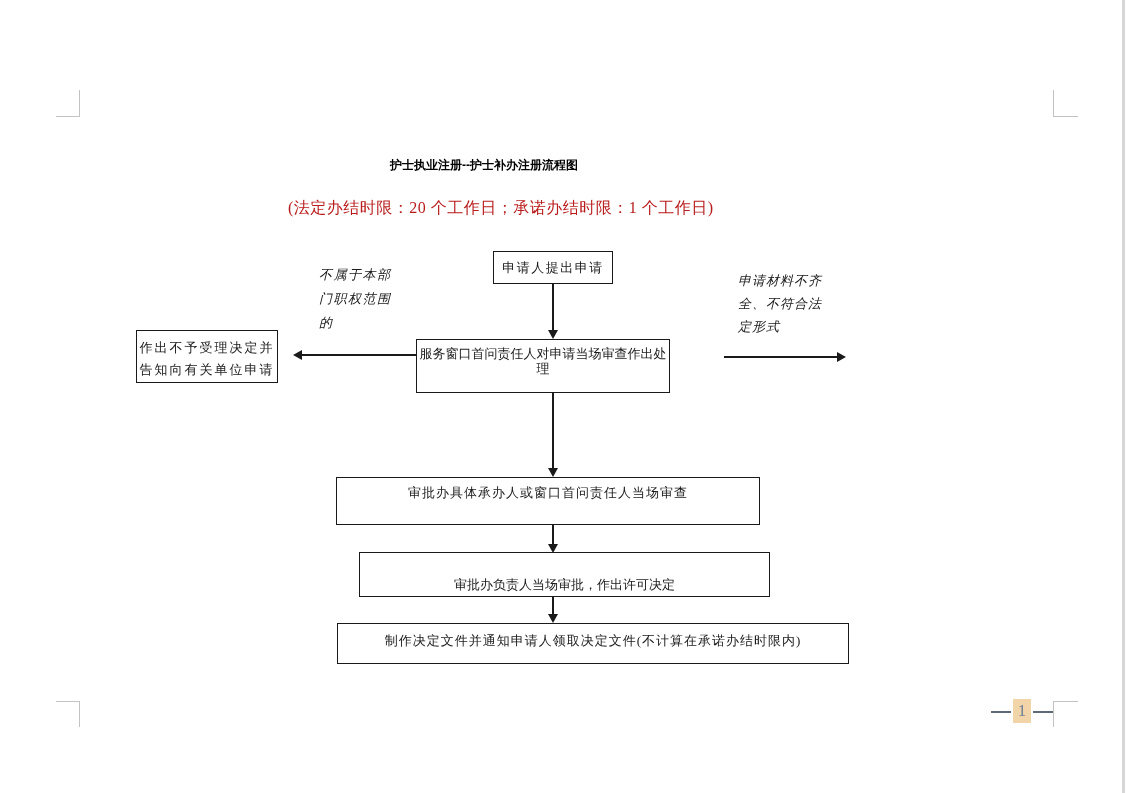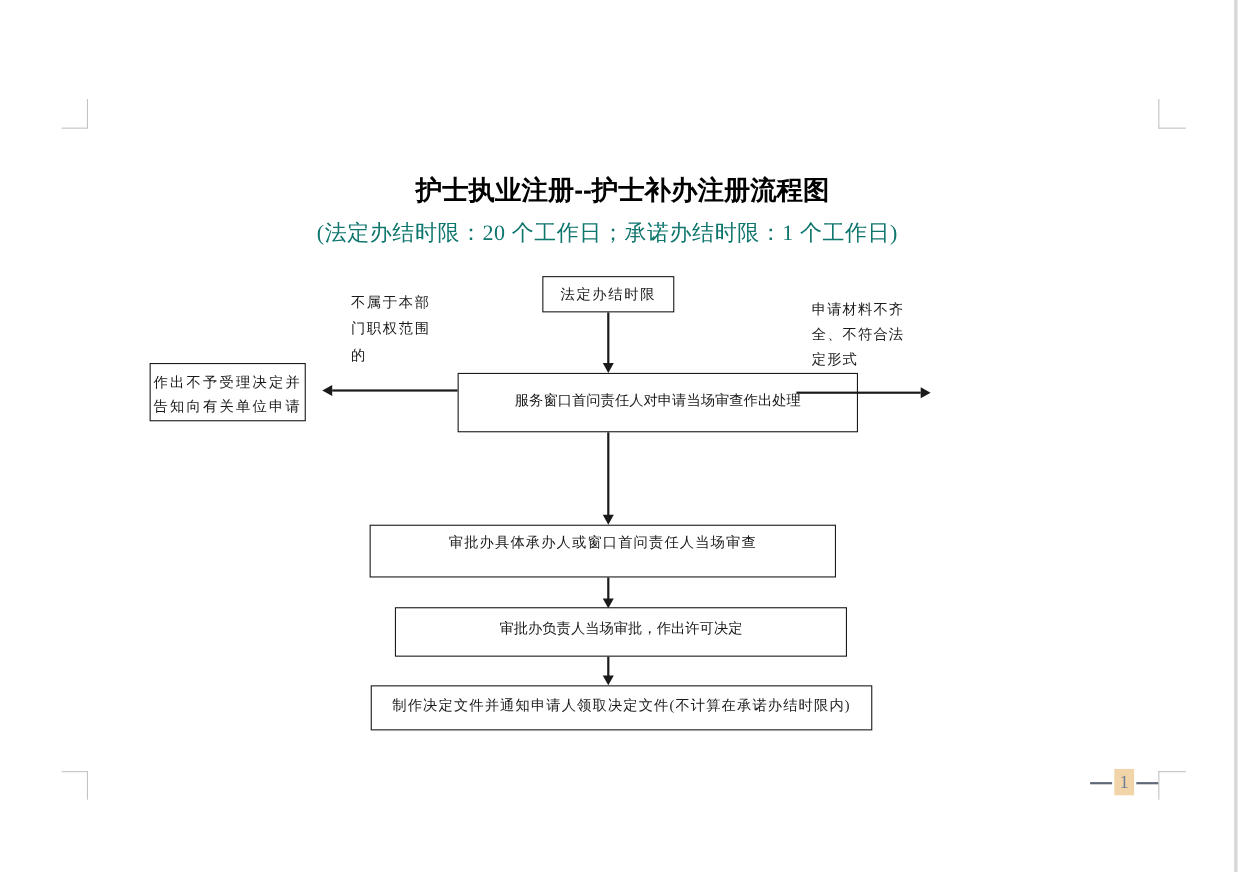--- a/index.html
+++ b/index.html
@@ -2,29 +2,29 @@
 <html><head>
 <meta charset="utf-8">
 <style>
   html,body{margin:0;padding:0;background:#ffffff;}
   .page{position:relative;width:1129px;height:793px;background:#ffffff;overflow:hidden;
         font-family:"Liberation Serif","DejaVu Serif",serif;color:#1a1a1a;}
   .edge-strip{position:absolute;top:0;width:3px;height:793px;background:#d6d6d6;}
   .crop{position:absolute;background:#c3c3c3;}
   .crop.v{width:1px;}
   .crop.h{height:1px;}
-  .doc-title{position:absolute;left:378px;top:157px;width:360px;
+  .doc-title{position:absolute;left:390px;top:157px;width:360px;
              font-family:"Liberation Sans","DejaVu Sans",sans-serif;
-             font-weight:bold;font-size:24px;white-space:nowrap;color:#000;}
-  .doc-subtitle{position:absolute;left:288px;top:198px;font-size:20px;
-                white-space:nowrap;letter-spacing:0.5px;color:#0f766e;}
+             font-weight:bold;font-size:12px;white-space:nowrap;color:#000;}
+  .doc-subtitle{position:absolute;left:288px;top:198px;font-size:16px;
+                white-space:nowrap;letter-spacing:0.5px;color:#b91c1c;}
   .box{position:absolute;border:1.5px solid #1a1a1a;box-sizing:border-box;
        font-size:13px;line-height:15px;text-align:center;color:#1a1a1a;}
   .box.center{display:flex;align-items:center;justify-content:center;}
-  .lbl{position:absolute;font-size:13px;color:#1a1a1a;}
+  .lbl{position:absolute;font-size:13px;color:#1a1a1a;font-style:italic;}
   .vline,.hline{position:absolute;background:#1a1a1a;}
   .vline{width:2px;}
   .hline{height:2px;}
   .arr{position:absolute;width:0;height:0;}
   .arr.down{border-left:5px solid transparent;border-right:5px solid transparent;border-top:9px solid #1a1a1a;}
   .arr.left{border-top:5px solid transparent;border-bottom:5px solid transparent;border-right:9px solid #1a1a1a;}
   .arr.right{border-top:5px solid transparent;border-bottom:5px solid transparent;border-left:9px solid #1a1a1a;}
   .pn-dash{position:absolute;width:20px;height:2px;background:#5d6878;top:711px;}
   .pn-field{position:absolute;left:1013px;top:699px;width:18px;height:24px;background:#f2d4a9;
             display:flex;align-items:center;justify-content:center;
@@ -41,31 +41,31 @@
   <div class="crop h" style="left:1053px;top:116px;width:25px"></div>
   <div class="crop h" style="left:56px;top:701px;width:24px"></div>
   <div class="crop v" style="left:79px;top:701px;height:26px"></div>
   <div class="crop h" style="left:1053px;top:701px;width:25px"></div>
   <div class="crop v" style="left:1053px;top:701px;height:26px"></div>
 
   <div class="doc-title">护士执业注册--护士补办注册流程图</div>
   <div class="doc-subtitle">(法定办结时限：20 个工作日；承诺办结时限：1 个工作日)</div>
 
   <div class="box center" style="left:493px;top:251px;width:120px;height:33px;letter-spacing:1.5px">
-    <span>法定办结时限</span>
+    <span>申请人提出申请</span>
   </div>
 
   <div class="vline" style="left:552px;top:284px;height:47px"></div>
   <div class="arr down" style="left:548px;top:330px"></div>
 
   <div class="lbl" style="left:319px;top:263px;width:78px;line-height:24px;letter-spacing:1.5px">不属于本部门职权范围的</div>
 
   <div class="lbl" style="left:738px;top:269px;width:92px;line-height:23px;letter-spacing:1px">申请材料不齐全、不符合法定形式</div>
 
-  <div class="box" style="left:416px;top:339px;width:364px;height:54px;padding-top:16px">
+  <div class="box" style="left:416px;top:339px;width:254px;height:54px;padding-top:6px">
     <span>服务窗口首问责任人对申请当场审查作出处理</span>
   </div>
 
   <div class="hline" style="left:302px;top:354px;width:114px"></div>
   <div class="arr left" style="left:293px;top:350px"></div>
 
   <div class="box" style="left:136px;top:330px;width:142px;height:53px;padding-top:6px;line-height:22px;letter-spacing:2px">
     <span>作出不予受理决定并告知向有关单位申请</span>
   </div>
 
@@ -77,28 +77,28 @@
   <div class="arr down" style="left:548px;top:468px"></div>
 
 
   <div class="box" style="left:336px;top:477px;width:424px;height:48px;padding-top:7px;letter-spacing:1px">
     <span>审批办具体承办人或窗口首问责任人当场审查</span>
   </div>
 
   <div class="vline" style="left:552px;top:525px;height:20px"></div>
   <div class="arr down" style="left:548px;top:544px"></div>
 
-  <div class="box" style="left:359px;top:552px;width:411px;height:45px;padding-top:10px">
+  <div class="box" style="left:359px;top:552px;width:411px;height:45px;padding-top:24px">
     <span>审批办负责人当场审批，作出许可决定</span>
   </div>
 
   <div class="vline" style="left:552px;top:597px;height:18px"></div>
   <div class="arr down" style="left:548px;top:614px"></div>
 
-  <div class="box" style="left:337px;top:623px;width:456px;height:41px;padding-top:9px;letter-spacing:1px">
+  <div class="box" style="left:337px;top:623px;width:512px;height:41px;padding-top:9px;letter-spacing:1px">
     <span>制作决定文件并通知申请人领取决定文件(不计算在承诺办结时限内)</span>
   </div>
 
   <div class="pn-dash" style="left:991px"></div>
   <div class="pn-field">
     <span>1</span>
   </div>
   <div class="pn-dash" style="left:1033px"></div>
 
   <div class="edge-strip" style="left:1122px"></div>

